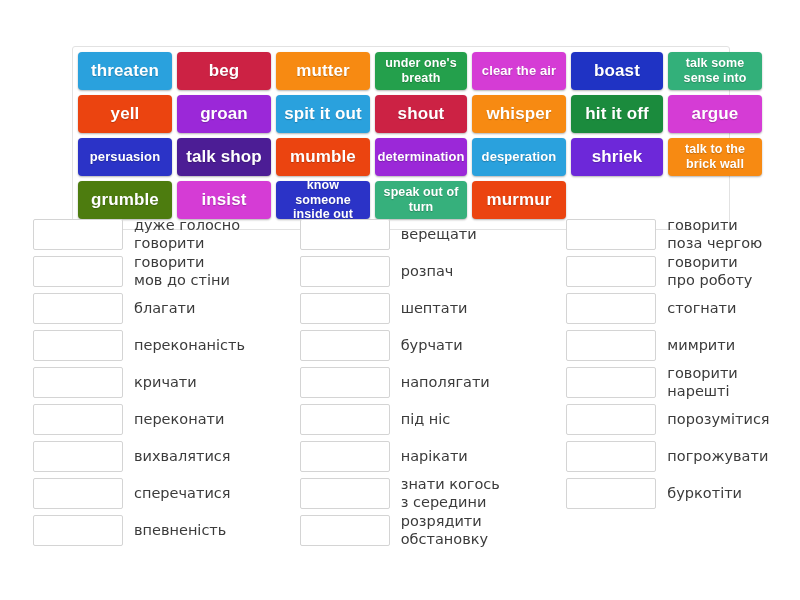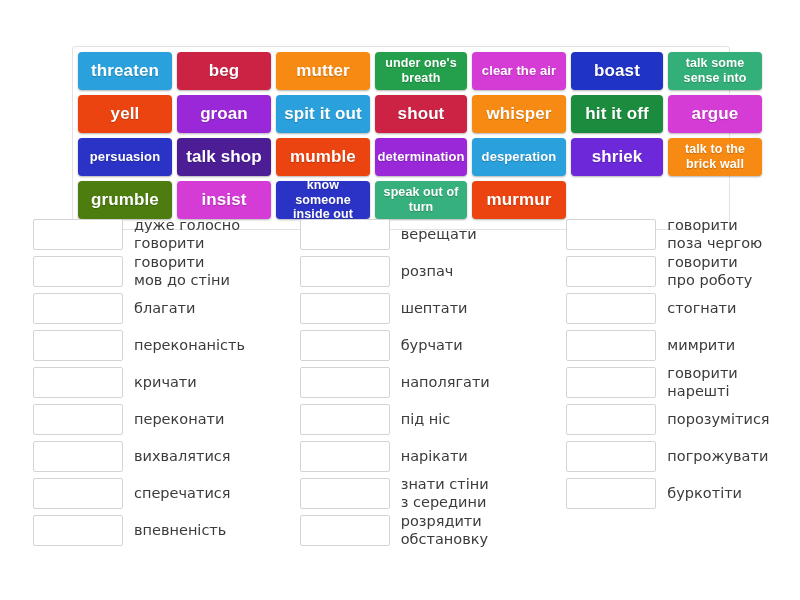--- a/index.html
+++ b/index.html
@@ -216,21 +216,21 @@
         <div class="answer-row">
           <div class="answer-box"></div>
           <div class="answer-label">під ніс</div>
         </div>
         <div class="answer-row">
           <div class="answer-box"></div>
           <div class="answer-label">нарікати</div>
         </div>
         <div class="answer-row">
           <div class="answer-box"></div>
-          <div class="answer-label">знати стіни
+          <div class="answer-label">знати когось
 з середини</div>
         </div>
         <div class="answer-row">
           <div class="answer-box"></div>
           <div class="answer-label">розрядити
 обстановку</div>
         </div>
       </div>
       <div class="column">
         <div class="answer-row">

